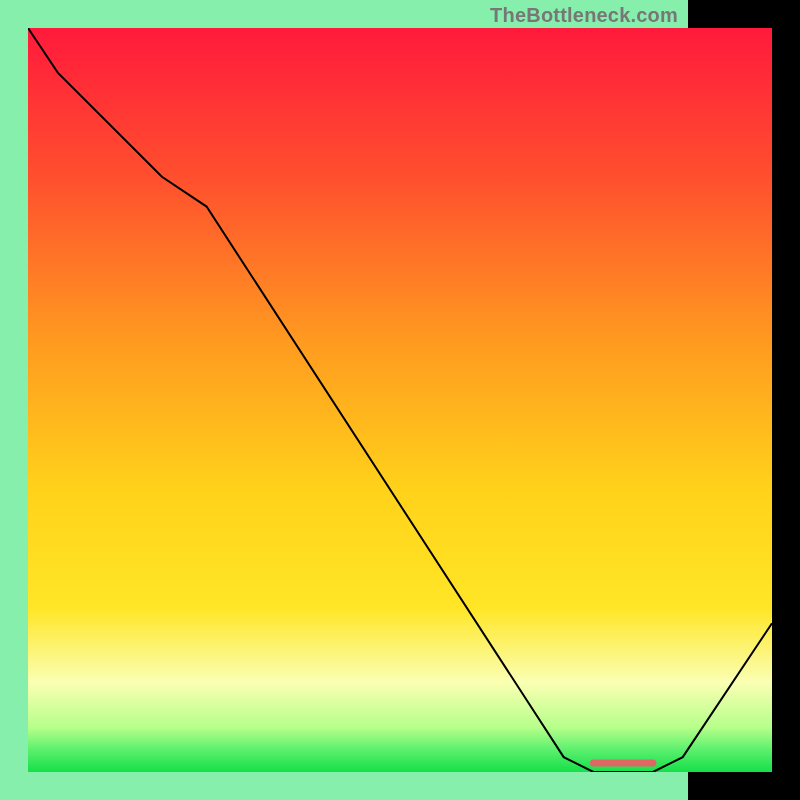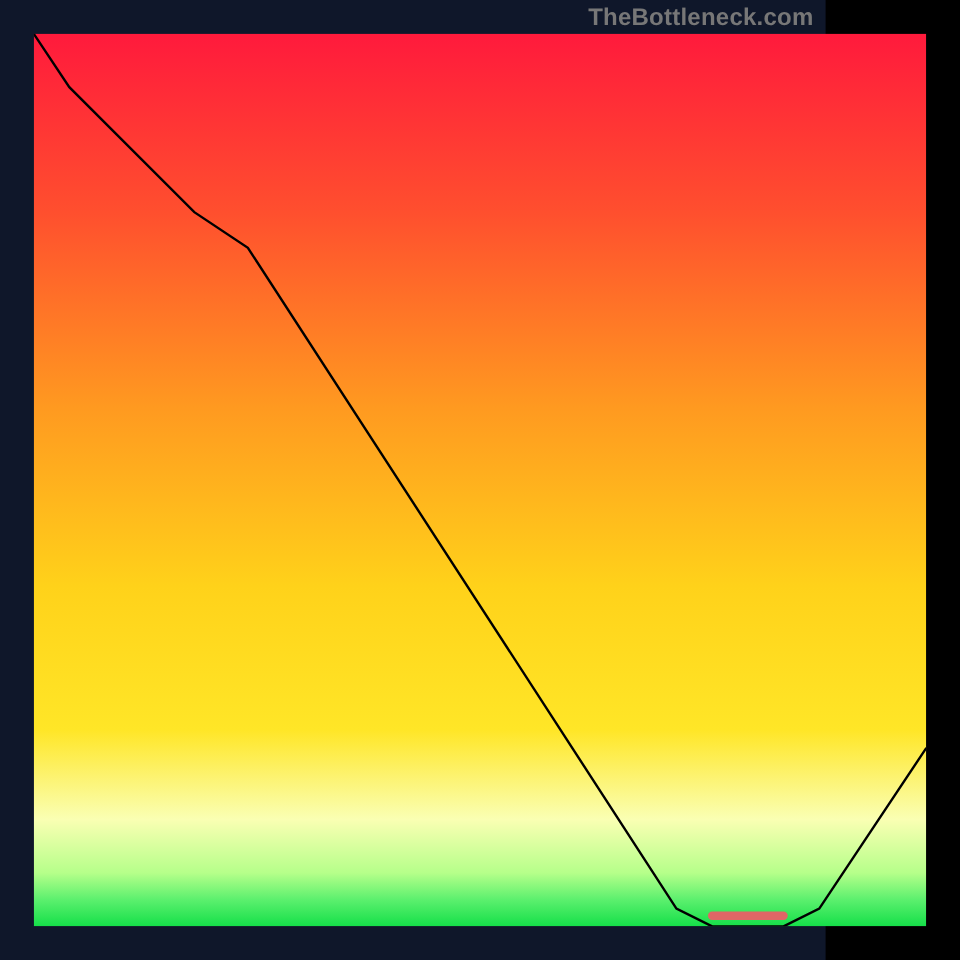--- a/index.html
+++ b/index.html
@@ -8,21 +8,21 @@
     width: 800px;
     height: 800px;
     overflow: hidden;
     background: #000;
     font-family: Arial, Helvetica, sans-serif;
   }
   .frame {
     position: relative;
     width: 688px;
     height: 800px;
-    background: #0f172a;
+    background: #86efac;
   }
   .plot {
     position: absolute;
     left: 28px;
     top: 28px;
     width: 744px;
     height: 744px;
     overflow: hidden;
   }
   .attribution {

